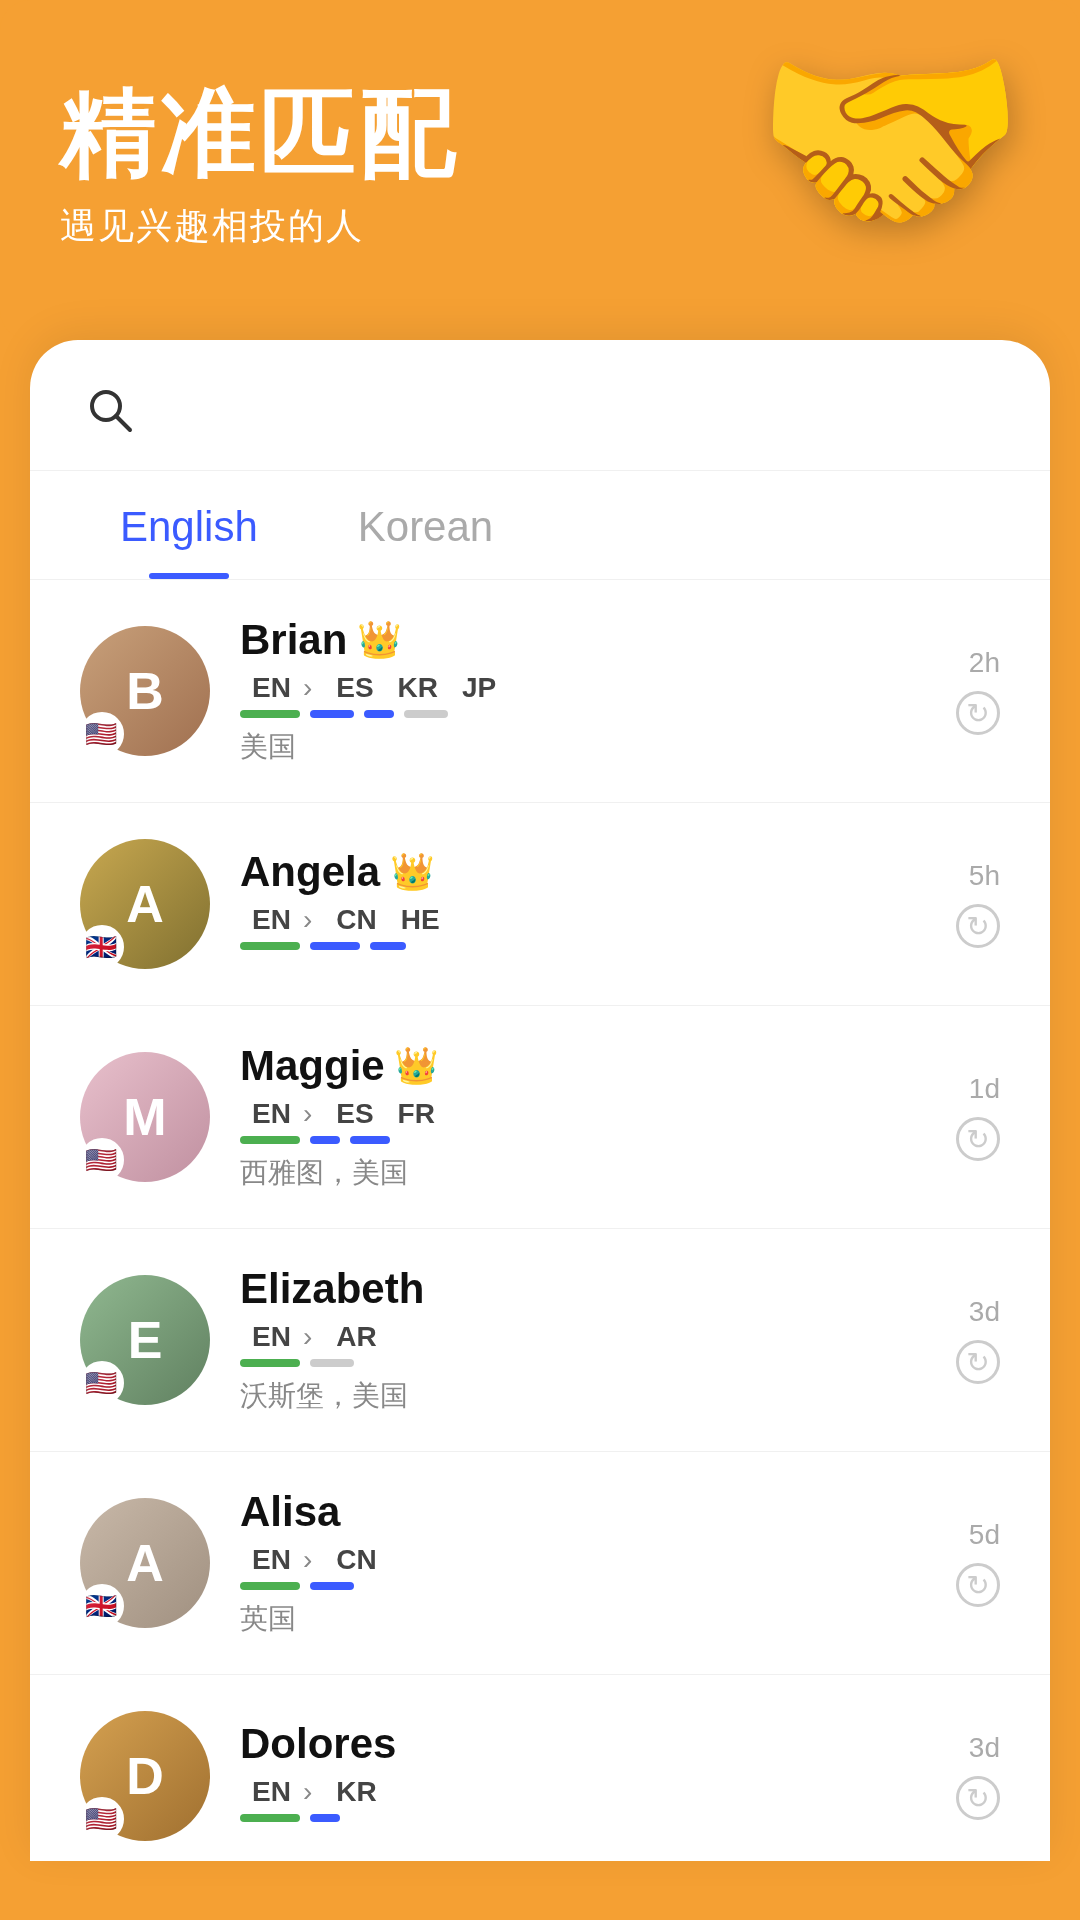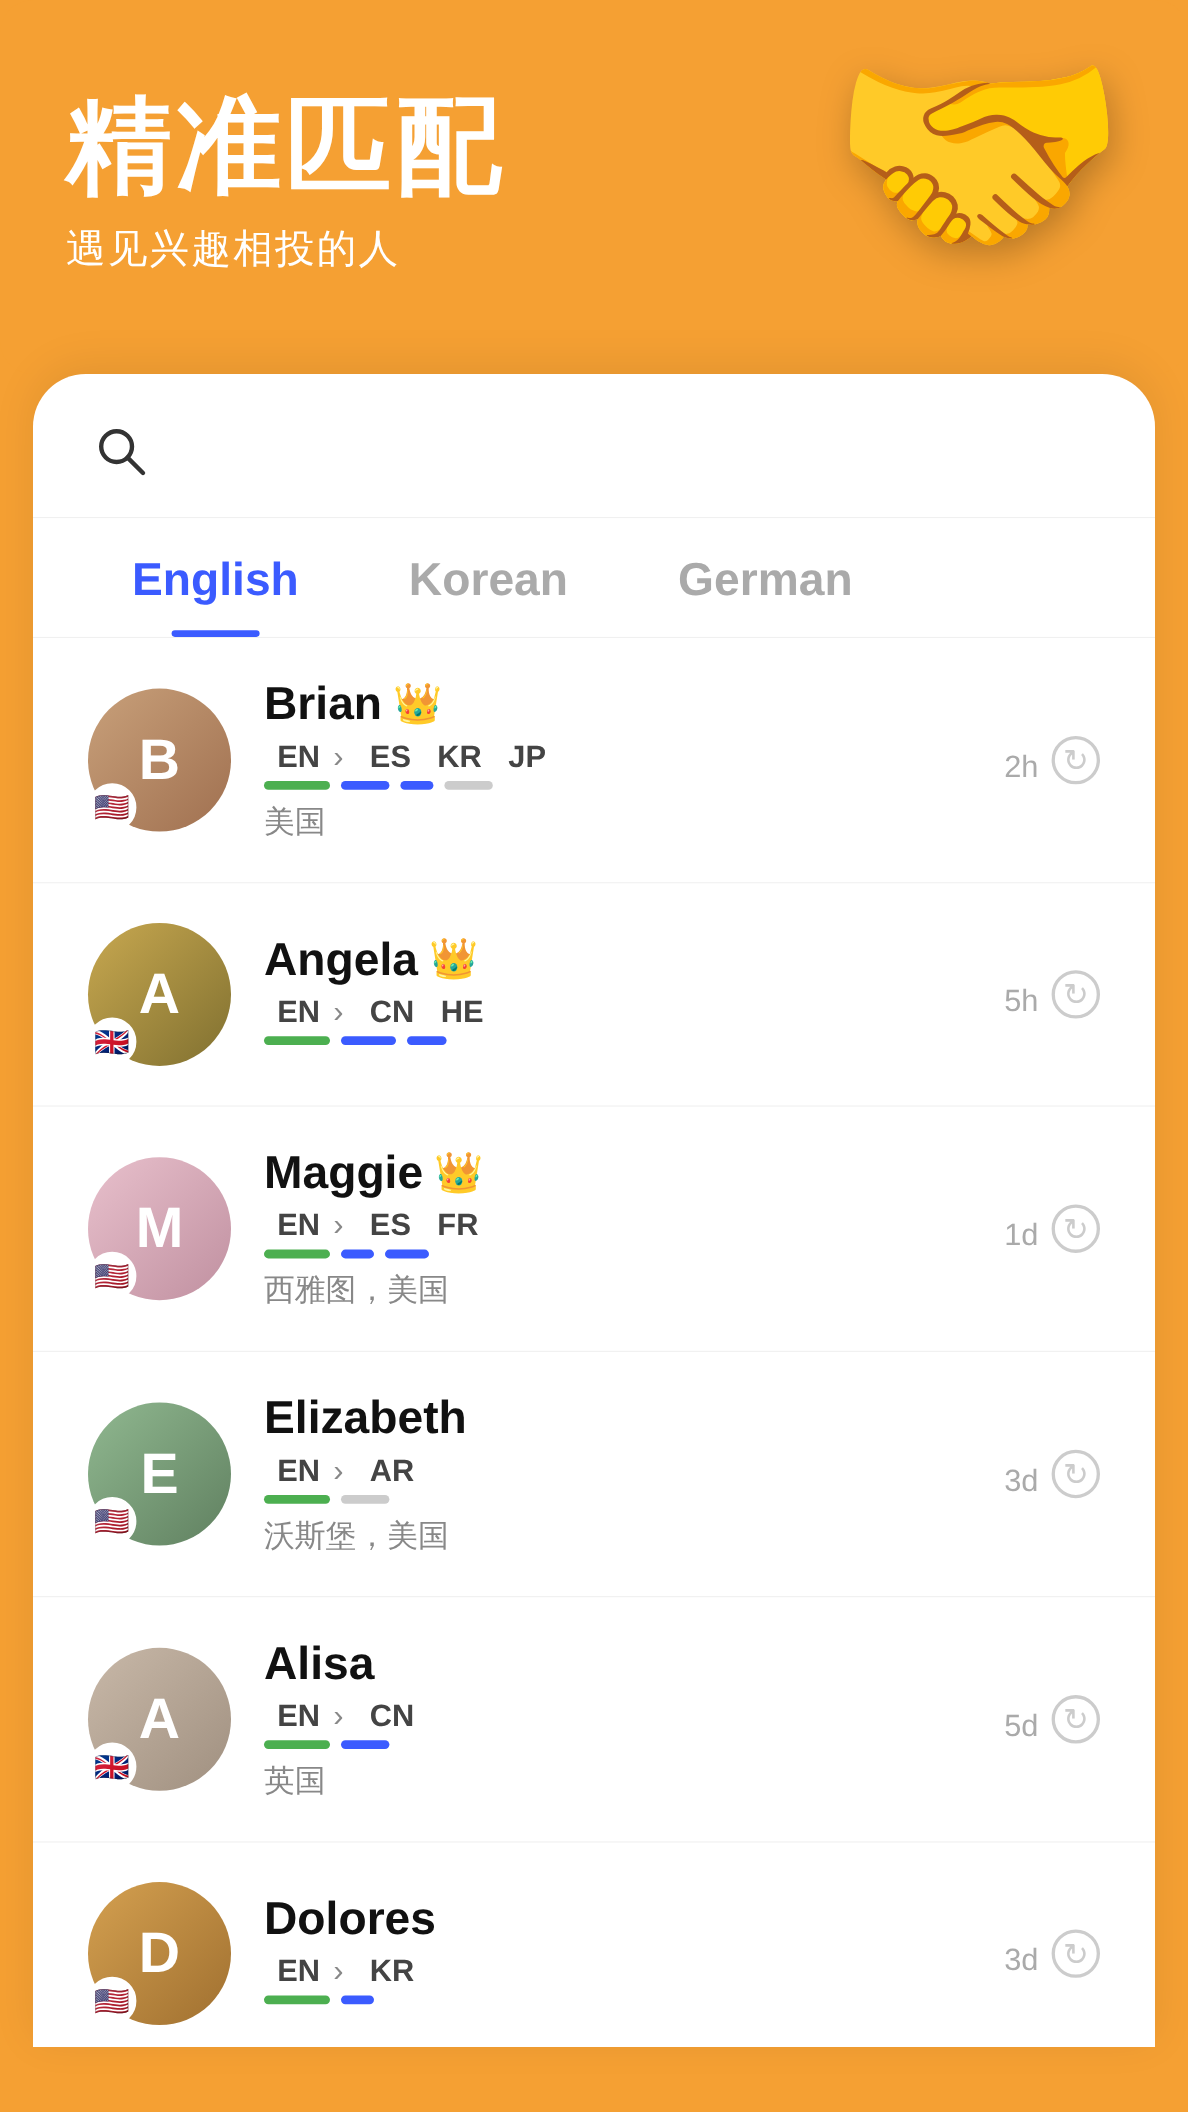--- a/index.html
+++ b/index.html
@@ -90,21 +90,21 @@
     
     .tabs-container {
       display: flex;
       padding: 0 40px;
       border-bottom: 1px solid #f0f0f0;
       gap: 0;
     }
     .tab {
       padding: 32px 50px 28px 50px;
       font-size: 42px;
-      font-weight: 700;
+      font-weight: 400;
       color: #aaa;
       cursor: pointer;
       position: relative;
       text-align: right;
     }
     .tab.active {
       color: #3B5BFF;
     }
     .tab.active::after {
       content: '';
@@ -220,21 +220,21 @@
     .bar-gray  { background: #ccc; }
 
     .user-location {
       font-size: 28px;
       color: #888;
       margin-top: 4px;
     }
 
     .user-meta {
       display: flex;
-      flex-direction: row;
+      flex-direction: column;
       align-items: flex-end;
       gap: 12px;
       min-width: 80px;
     }
     .time-label {
       font-size: 28px;
       color: #aaa;
     }
     .refresh-icon {
       width: 44px;
@@ -268,21 +268,20 @@
       <svg class="search-icon-svg" viewBox="0 0 52 52" fill="none" xmlns="http://www.w3.org/2000/svg">
         <circle cx="22" cy="22" r="14" stroke="#333" stroke-width="4"></circle>
         <line x1="32" y1="32" x2="46" y2="46" stroke="#333" stroke-width="4" stroke-linecap="round"></line>
       </svg>
     </div>
   </div>
 
   <div class="tabs-container">
     <div class="tab active">English</div>
     <div class="tab">Korean</div>
-    <div class="tab">German</div>
   </div>
 
   <div class="user-list">
 
     <div class="user-item">
       <div class="avatar-container">
         <div class="avatar-img" style="background: linear-gradient(135deg, #c8a07a, #a07050);">
           <span style="color:#fff; font-size:52px; font-weight:600;">B</span>
         </div>
         <div class="flag-badge">🇺🇸</div>

